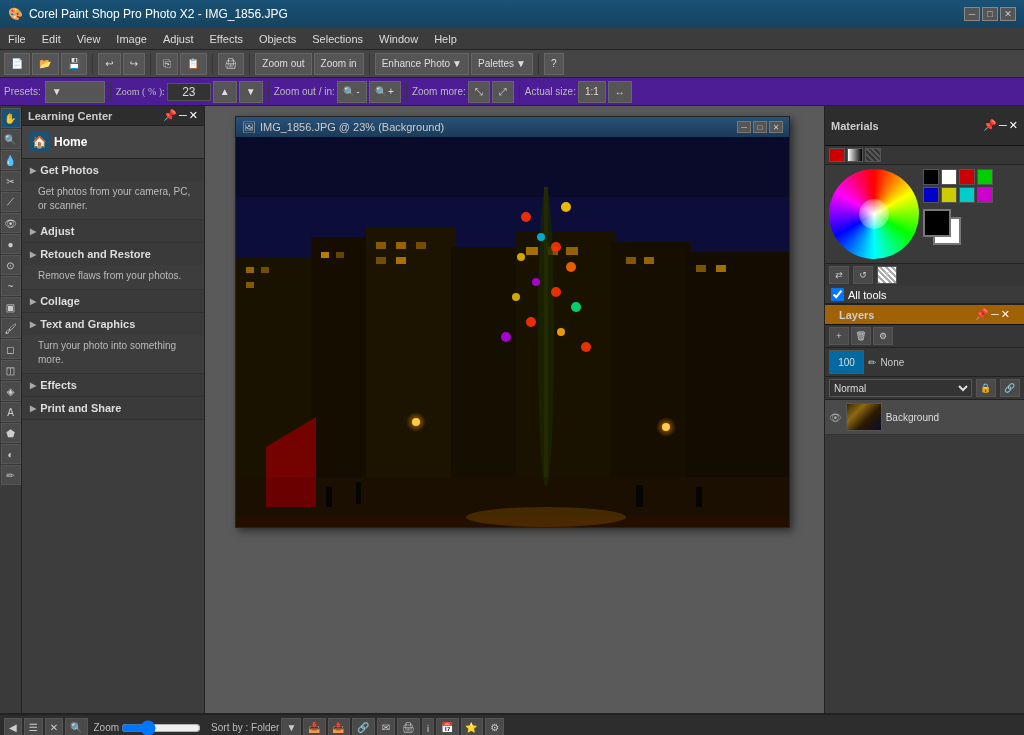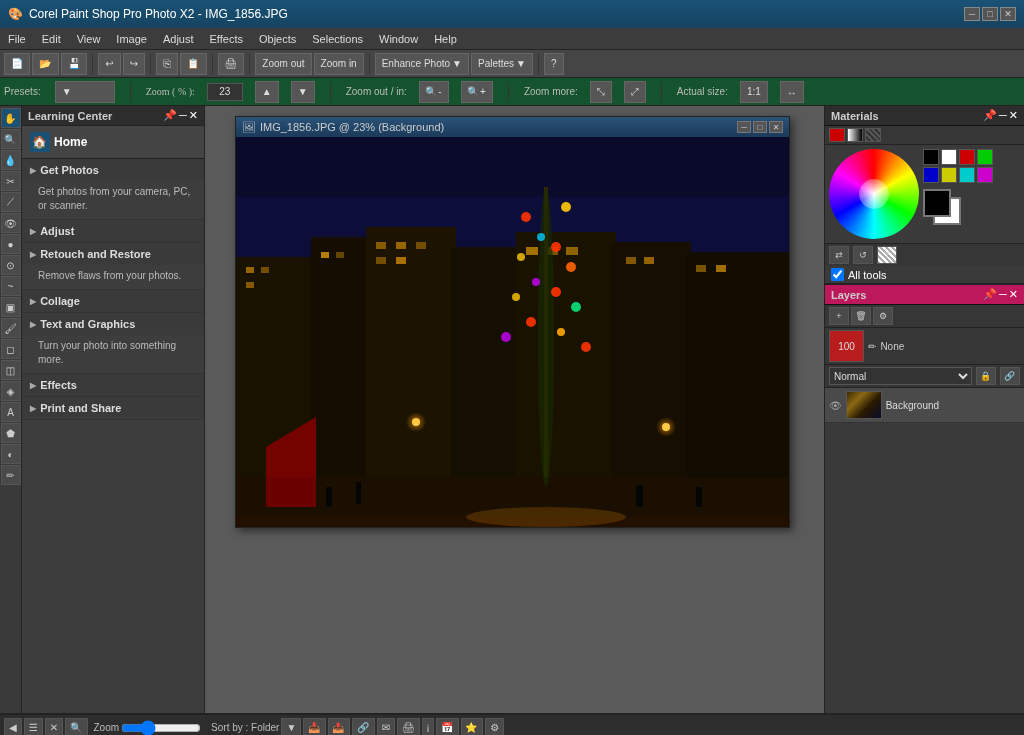--- a/index.html
+++ b/index.html
@@ -12,24 +12,24 @@
     #title-bar .win-btn { width: 16px; height: 14px; background: #555; border: 1px solid #888; display: flex; align-items: center; justify-content: center; font-size: 9px; cursor: pointer; color: #ccc; }
 
     
     #menu-bar { background: #3c3c3c; height: 22px; display: flex; align-items: center; border-bottom: 1px solid #222; }
     .menu-item { padding: 2px 8px; color: #ddd; cursor: pointer; font-size: 11px; height: 22px; display: flex; align-items: center; }
 
     
     #toolbar { background: #454545; height: 28px; display: flex; align-items: center; padding: 0 4px; border-bottom: 1px solid #222; gap: 2px; }
     .tb-btn { background: #555; border: 1px solid #666; color: #ddd; padding: 2px 6px; cursor: pointer; font-size: 10px; height: 22px; display: flex; align-items: center; gap: 2px; }
     .tb-sep { width: 1px; height: 20px; background: #333; margin: 0 3px; }
-    .tb-input { background: #333; border: 1px solid #555; color: #ddd; width: 36px; height: 18px; font-size: 10px; text-align: center; }
-
-    
-    #toolbar2 { background: #14532d; height: 28px; display: flex; align-items: center; padding: 0 4px; border-bottom: 1px solid #222; gap: 12px; }
+    .tb-input { background: #333; border: 1px solid #555; color: #ddd; width: 44px; height: 18px; font-size: 12px; text-align: center; }
+
+    
+    #toolbar2 { background: #4c1d95; height: 28px; display: flex; align-items: center; padding: 0 4px; border-bottom: 1px solid #222; gap: 2px; }
 
     
     #main { display: flex; height: calc(735px - 28px - 22px - 28px - 28px - 22px); }
 
     
     #left-tools { width: 22px; background: #3a3a3a; border-right: 1px solid #222; display: flex; flex-direction: column; align-items: center; padding: 2px 0; gap: 1px; overflow: hidden; }
     .tool-btn { width: 20px; height: 20px; background: #4a4a4a; border: 1px solid #555; display: flex; align-items: center; justify-content: center; cursor: pointer; font-size: 10px; color: #ccc; }
     .tool-btn.active { background: #1a5276; }
 
     
@@ -49,38 +49,38 @@
     #canvas-area { flex: 1; background: #5a5a5a; position: relative; overflow: hidden; }
     #image-window { position: absolute; top: 10px; left: 30px; width: 555px; background: #3a3a3a; border: 1px solid #222; box-shadow: 3px 3px 8px rgba(0,0,0,0.5); }
     #image-win-header { background: linear-gradient(to bottom, #2a5278, #1a3a5a); height: 20px; display: flex; align-items: center; justify-content: space-between; padding: 0 6px; color: #ccc; font-size: 11px; }
     #image-win-controls { display: flex; gap: 2px; }
     #image-win-btn { width: 14px; height: 12px; background: #555; border: 1px solid #777; font-size: 8px; display: flex; align-items: center; justify-content: center; cursor: pointer; color: #ccc; }
     #image-canvas { width: 553px; height: 390px; background: #000; overflow: hidden; position: relative; }
 
     
     #right-panel { width: 200px; background: #3a3a3a; border-left: 1px solid #222; display: flex; flex-direction: column; overflow: hidden; }
     #materials-panel { border-bottom: 2px solid #222; }
-    #mat-header { background: #2d2d2d; padding: 3px 6px; display: flex; align-items: center; justify-content: space-between; border-bottom: 1px solid #111; }
+    #mat-header { background: #2d2d2d; padding: 13px 6px; display: flex; align-items: center; justify-content: space-between; border-bottom: 1px solid #111; }
     #mat-title { font-weight: bold; color: #ccc; font-size: 11px; }
     #mat-body { padding: 4px; display: flex; gap: 4px; }
     #color-wheel { width: 90px; height: 90px; border-radius: 50%; background: conic-gradient(red, yellow, lime, cyan, blue, magenta, red); position: relative; cursor: pointer; flex-shrink: 0; }
     #mat-swatches { flex: 1; display: flex; flex-direction: column; gap: 2px; }
     .swatch-row { display: flex; gap: 2px; }
     .swatch { width: 16px; height: 16px; border: 1px solid #555; cursor: pointer; }
     #all-tools { padding: 2px 6px; display: flex; align-items: center; gap: 4px; }
     #all-tools input[type=checkbox] { cursor: pointer; }
 
     
     #layers-panel { flex: 1; display: flex; flex-direction: column; min-height: 0; }
-    #lay-header { background: #be185d; padding: 3px 6px; display: flex; align-items: center; justify-content: space-between; border-bottom: 1px solid #111; }
+    #lay-header { background: #a16207; padding: 3px 14px; display: flex; align-items: center; justify-content: space-between; border-bottom: 1px solid #111; }
     #lay-title { font-weight: bold; color: #ccc; font-size: 11px; }
     #lay-toolbar { background: #363636; padding: 2px 4px; display: flex; align-items: center; gap: 2px; border-bottom: 1px solid #222; }
     .lay-tb-btn { background: #4a4a4a; border: 1px solid #555; color: #ccc; width: 20px; height: 18px; display: flex; align-items: center; justify-content: center; cursor: pointer; font-size: 9px; }
     #lay-opacity { background: #363636; padding: 2px 4px; display: flex; align-items: center; gap: 4px; border-bottom: 1px solid #222; font-size: 10px; color: #ccc; }
-    .opacity-input { background: #b91c1c; border: 1px solid #555; color: #ddd; width: 35px; height: 32px; font-size: 10px; text-align: center; }
+    .opacity-input { background: #0369a1; border: 1px solid #555; color: #ddd; width: 35px; height: 24px; font-size: 10px; text-align: center; }
     #lay-blend { background: #363636; padding: 2px 4px; display: flex; align-items: center; gap: 4px; border-bottom: 1px solid #222; font-size: 10px; color: #ccc; }
     .blend-select { background: #333; border: 1px solid #555; color: #ddd; font-size: 10px; flex: 1; height: 18px; }
     #lay-list { flex: 1; background: #3a3a3a; overflow-y: auto; }
     .layer-item { display: flex; align-items: center; gap: 4px; padding: 3px 4px; border-bottom: 1px solid #333; cursor: pointer; background: #4a4a4a; }
     .layer-thumb { width: 36px; height: 28px; background: #333; border: 1px solid #555; object-fit: cover; overflow: hidden; }
     .layer-thumb-inner { width: 100%; height: 100%; background: linear-gradient(135deg, #8b6914 30%, #2a1a00 70%); }
     .layer-name { font-size: 10px; color: #ddd; }
     .layer-eye { font-size: 10px; color: #aaa; cursor: pointer; }
 
     

